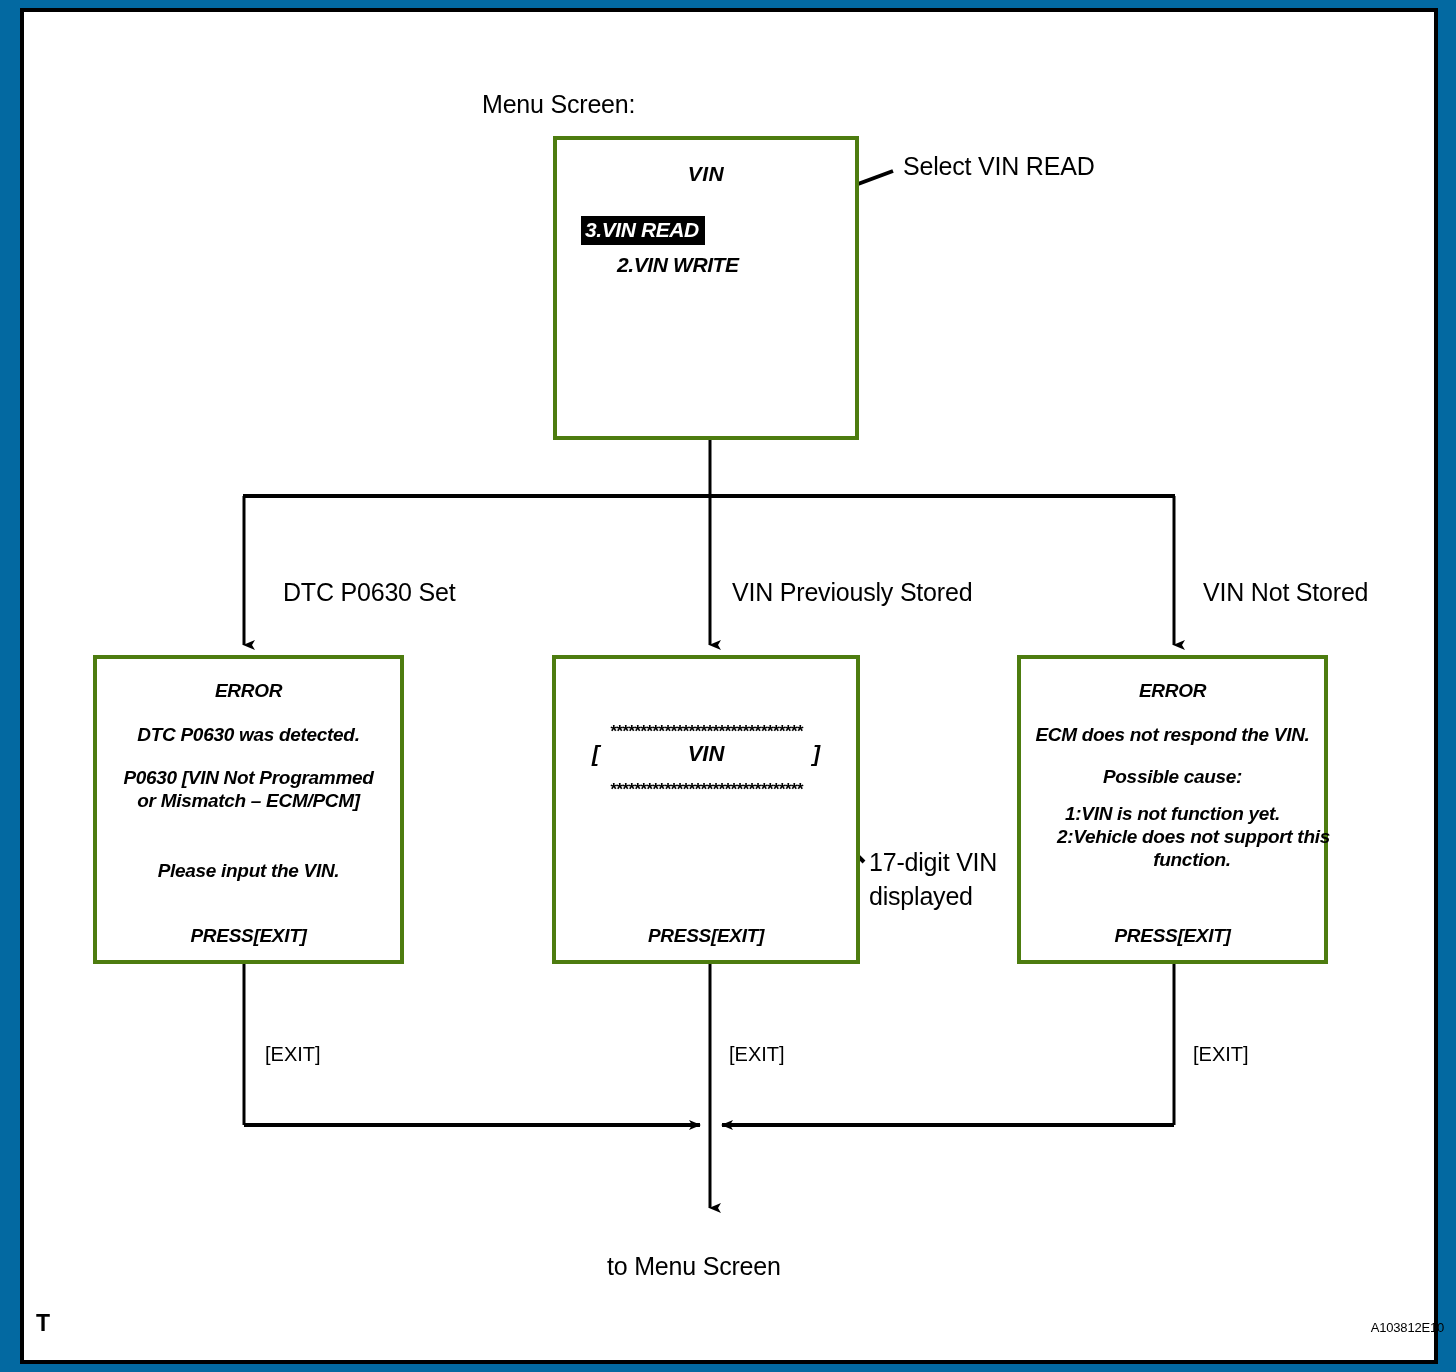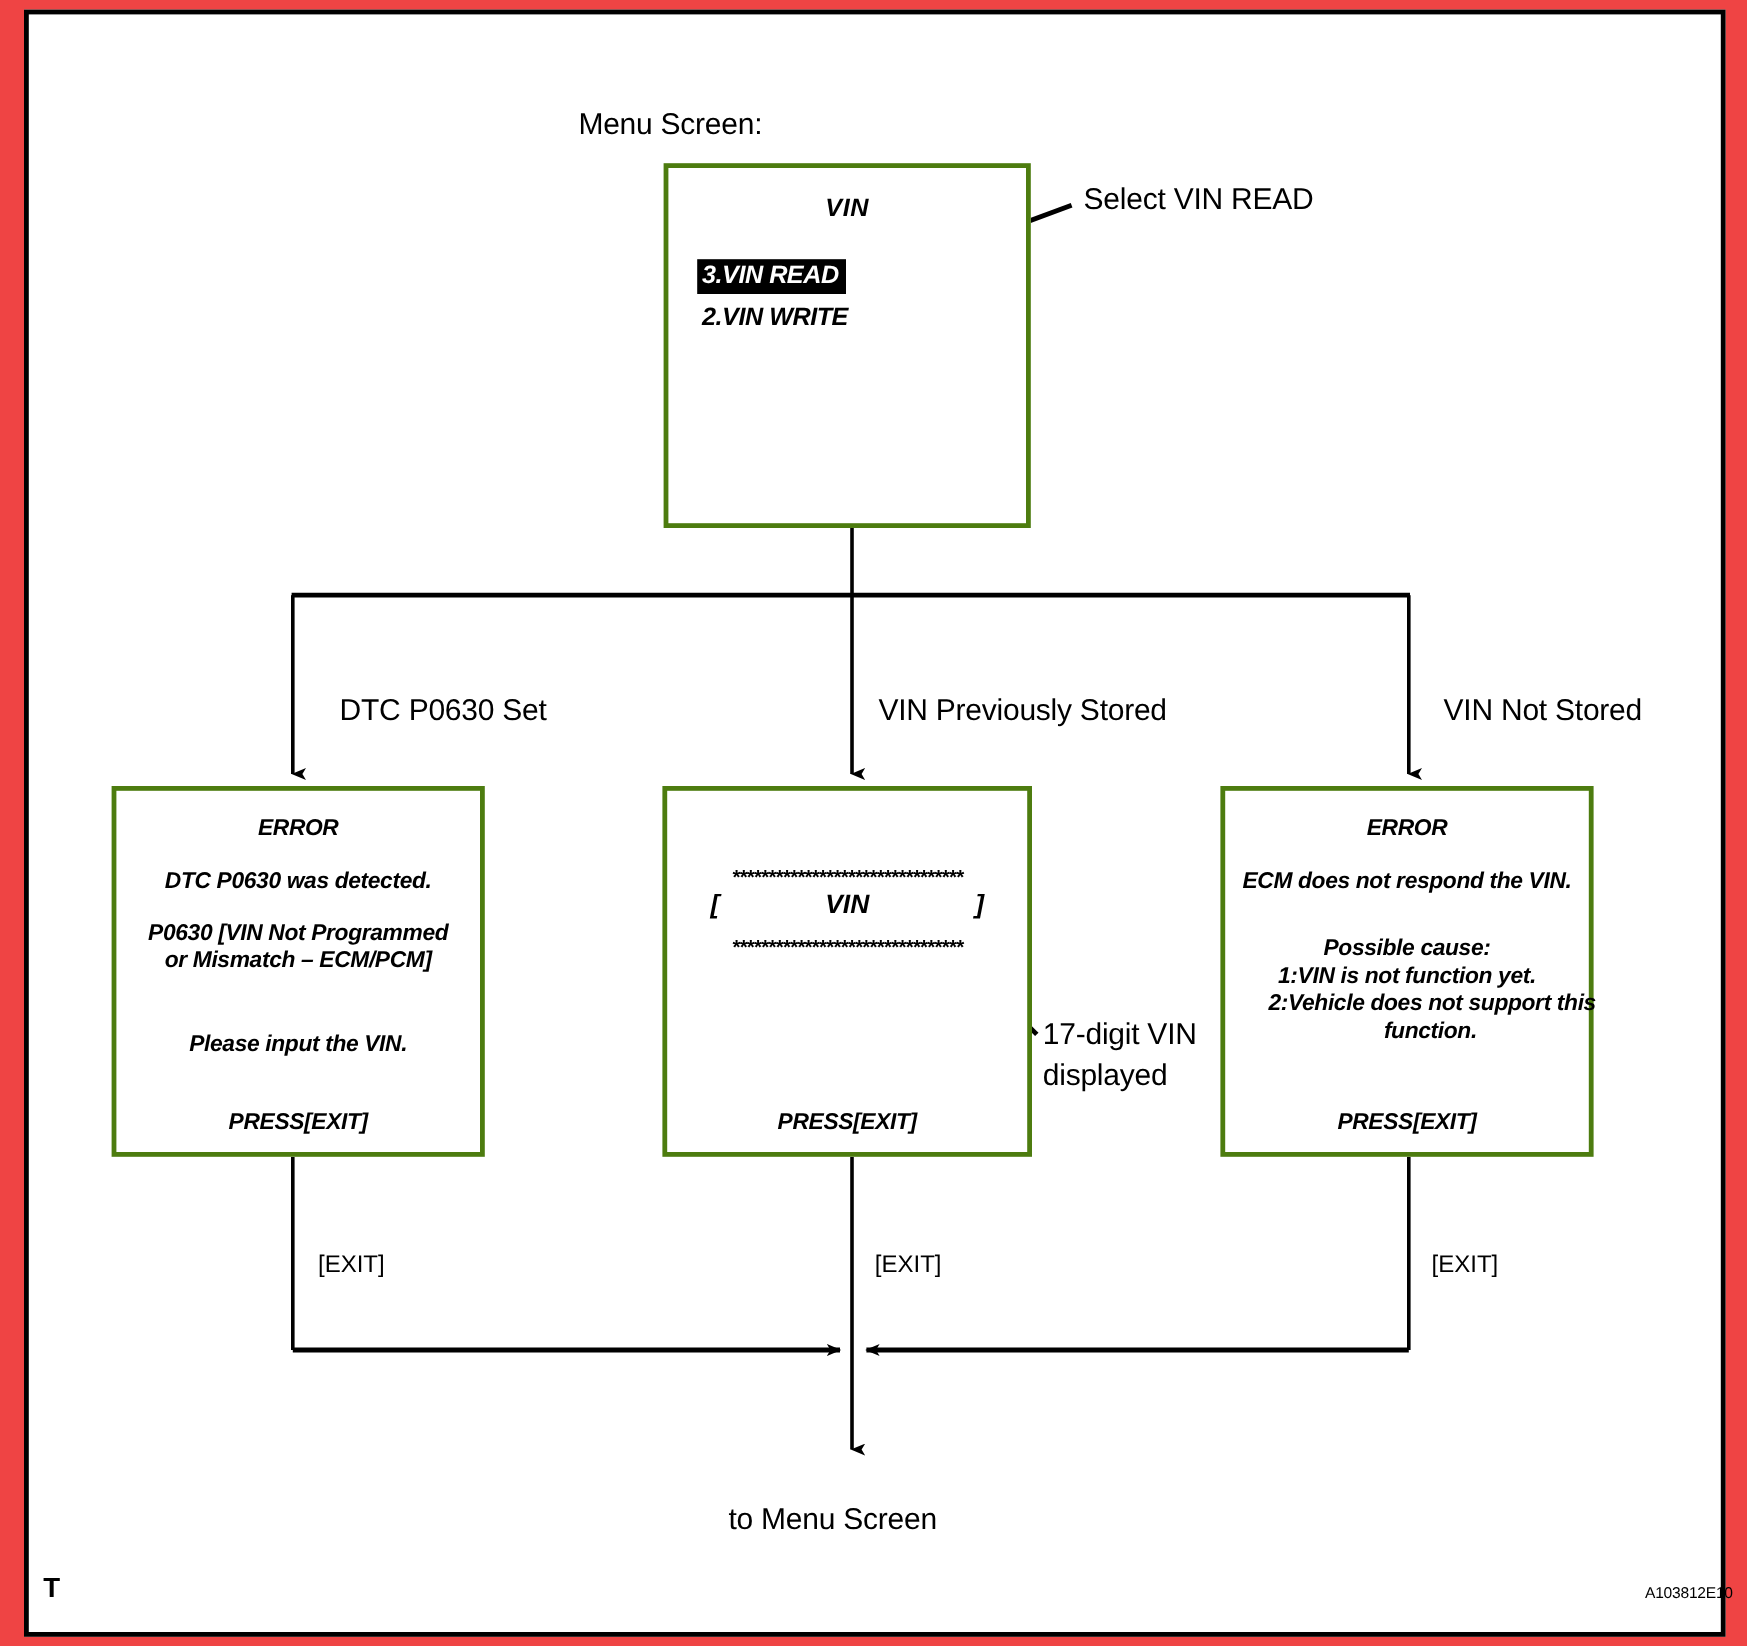--- a/index.html
+++ b/index.html
@@ -10,21 +10,21 @@
     background: #ffffff;
   }
   body {
     font-family: "Liberation Sans", sans-serif;
     color: #000000;
   }
   #page {
     position: relative;
     width: 1456px;
     height: 1372px;
-    background: #ef4444;
+    background: #0369a1;
     overflow: hidden;
   }
   
   #frame {
     position: absolute;
     left: 20px;
     top: 8px;
     width: 1418px;
     height: 1356px;
     border: 4px solid #000000;
@@ -173,21 +173,21 @@
     <line x1="726" y1="233" x2="893" y2="171" stroke="#000" stroke-width="4"></line>
 
     <line x1="758" y1="757" x2="864" y2="862" stroke="#000" stroke-width="4"></line>
   </svg>
 
   <div class="anno" style="left:482px; top:90px;">Menu Screen:</div>
 
   <div class="screenbox" style="left:553px; top:136px; width:306px; height:304px;">
     <div class="screen-line" id="menu-title">VIN</div>
     <div class="menu-item selected" style="top:76px;">3.VIN READ</div>
-    <div class="menu-item plain" style="top:111px;">2.VIN WRITE</div>
+    <div class="menu-item plain" style="top:111px;margin-left:32px;">2.VIN WRITE</div>
   </div>
 
   <div class="anno" style="left:903px; top:152px;">Select VIN READ</div>
 
   <div class="anno" style="left:283px; top:578px;">DTC P0630 Set</div>
   <div class="anno" style="left:732px; top:578px;">VIN Previously Stored</div>
   <div class="anno" style="left:1203px; top:578px;">VIN Not Stored</div>
 
   <div class="screenbox" style="left:93px; top:655px; width:311px; height:309px;">
     <div class="screen-line" style="top:21px;">ERROR</div>
@@ -208,21 +208,21 @@
     <div class="screen-line stars" style="top:122px;">********************************</div>
     <div class="screen-line" style="top:266px;">PRESS[EXIT]</div>
   </div>
 
   <div class="anno" style="left:869px; top:848px;">17-digit VIN</div>
   <div class="anno" style="left:869px; top:882px;">displayed</div>
 
   <div class="screenbox" style="left:1017px; top:655px; width:311px; height:309px;">
     <div class="screen-line" style="top:21px;">ERROR</div>
     <div class="screen-line" style="top:65px;">ECM does not respond the VIN.</div>
-    <div class="screen-line" style="top:121px;">Possible cause:</div>
+    <div class="screen-line" style="top:107px;">Possible cause:</div>
     <div class="screen-line" style="top:144px;">1:VIN is not function yet.</div>
     <div class="screen-line" style="top:167px;margin-left:21px;">2:Vehicle does not support this</div>
     <div class="screen-line" style="top:190px;padding-left:39px;">function.</div>
     <div class="screen-line" style="top:266px;">PRESS[EXIT]</div>
   </div>
 
   <div class="exit-label" style="left:265px; top:1043px;">[EXIT]</div>
   <div class="exit-label" style="left:729px; top:1043px;">[EXIT]</div>
   <div class="exit-label" style="left:1193px; top:1043px;">[EXIT]</div>
 

